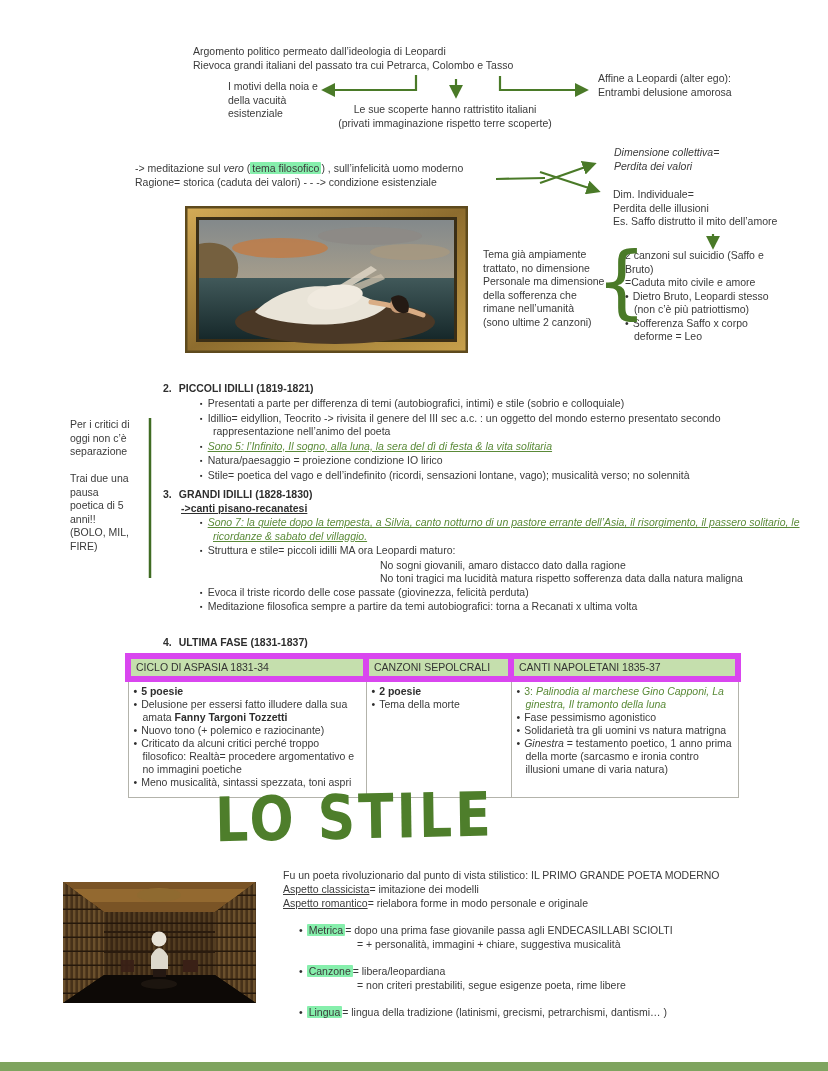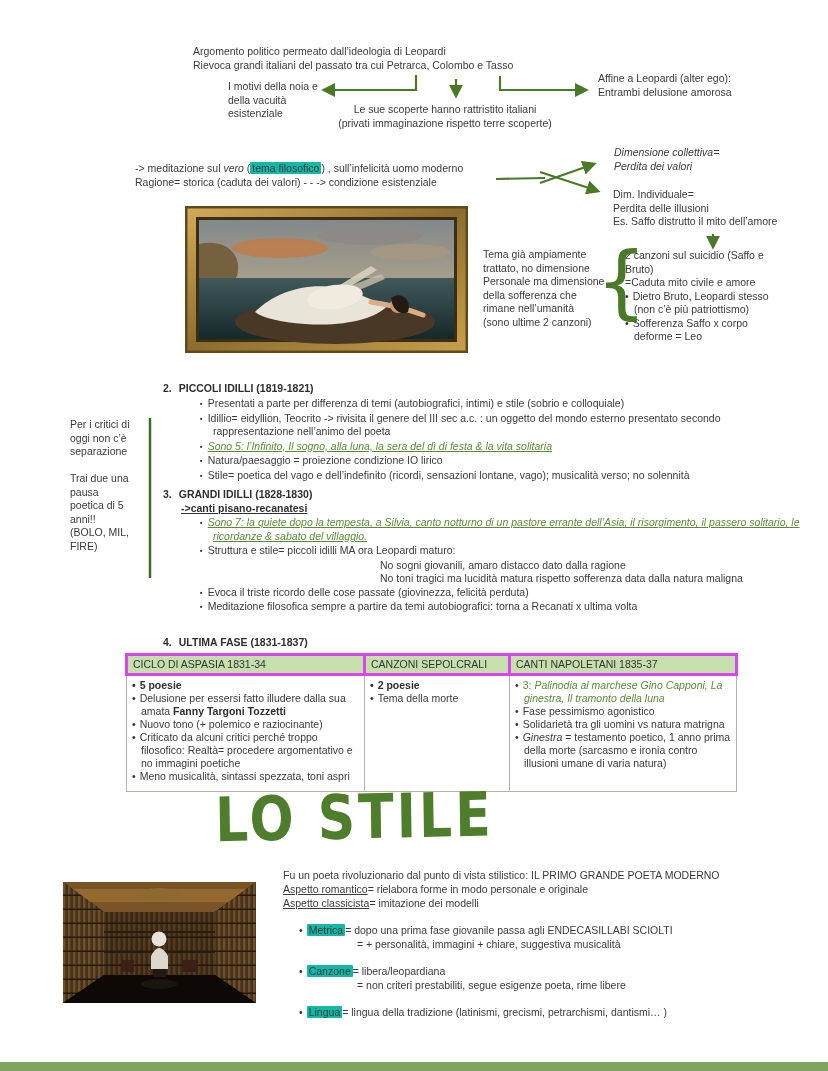--- a/index.html
+++ b/index.html
@@ -3,34 +3,34 @@
 <meta charset="utf-8">
 <style>
   html,body{margin:0;padding:0;background:#ffffff;}
   .page{position:relative;width:828px;height:1071px;background:#ffffff;overflow:hidden;
         font-family:"Liberation Sans",sans-serif;font-size:10.5px;line-height:13.5px;color:#3a3a3a;}
   .abs{position:absolute;}
   .ml{white-space:pre-line;}
   .b{font-weight:700;color:#2e2e2e;}
   .ctr{text-align:center;}
   .link{color:#5a8a38;font-style:italic;text-decoration:underline;}
-  .hl{background:#14b8a6;padding:0 2px;border-radius:1px;}
+  .hl{background:#86efac;padding:0 2px;border-radius:1px;}
   .u{text-decoration:underline;}
   .it{font-style:italic;}
   .grn{color:#5a8a38;}
   .head-num{font-weight:700;color:#2e2e2e;margin-right:7px;}
   .head-title{font-weight:700;color:#2e2e2e;}
   .list{width:585px;}
   .list .li{padding-left:13px;text-indent:-13px;margin:0 0 1px 0;}
   .bullet-sq{font-size:7.5px;color:#2e2e2e;margin-right:5px;vertical-align:1px;}
   .bullet-dot{color:#2e2e2e;margin-right:4px;}
   .subline{padding-left:180px;}
   table.phases{position:absolute;left:125px;top:653px;width:610px;border-collapse:collapse;
         font-size:10.5px;line-height:13px;table-layout:fixed;color:#3a3a3a;}
-  table.phases th{background:#c5dfad;border:3px solid #d946ef;font-weight:400;text-align:left;
+  table.phases th{background:#c5dfad;border:6px solid #d946ef;font-weight:400;text-align:left;
         padding:2px 5px;color:#333;}
   table.phases td{border:1px solid #b3b3ab;vertical-align:top;padding:3px 5px 8px 5px;background:#fff;}
   .cell-li{padding-left:9px;text-indent:-9px;}
   .title-lo{font-family:"DejaVu Sans",sans-serif;font-weight:800;font-size:52px;letter-spacing:3px;
         color:#4e7e2b;transform:scaleY(1.18) rotate(-1deg);transform-origin:left top;}
   .style-notes{width:546px;line-height:14px;}
   .style-notes .b-li{margin-top:13px;}
   .style-notes .sub{padding-left:74px;}
   .gap1{margin-top:14px;}
   .bottom-bar{position:absolute;left:0;top:1062px;width:828px;height:9px;background:#7fa45f;}
@@ -213,22 +213,22 @@
       <rect x="120" y="78" width="15" height="12" fill="#3a2016"></rect>
       <rect x="90" y="86" width="13" height="9" fill="#241812"></rect>
       <path d="M88,74 Q96,58 105,74 L105,87 L88,87 Z" fill="#ddd8cc"></path>
       <circle cx="96" cy="57" r="7.5" fill="#e8e3d8"></circle>
       <ellipse cx="96" cy="102" rx="18" ry="5" fill="#4a3categorie" opacity="0.25" style="fill:#4a3a2a"></ellipse>
     </svg>
   </div>
 
   <div class="abs style-notes" style="left:283px;top:868px;">
     <div>Fu un poeta rivoluzionario dal punto di vista stilistico: IL PRIMO GRANDE POETA MODERNO</div>
+    <div><span class="u">Aspetto classicista</span><span>= imitazione dei modelli</span></div>
     <div><span class="u">Aspetto romantico</span><span>= rielabora forme in modo personale e originale</span></div>
-    <div><span class="u">Aspetto classicista</span><span>= imitazione dei modelli</span></div>
     <div class="b-li" style="padding-left:16px;"><span class="bullet-dot">•</span><span class="hl">Metrica</span><span>= dopo una prima fase giovanile passa agli ENDECASILLABI SCIOLTI</span></div>
     <div class="sub">= + personalità, immagini + chiare, suggestiva musicalità</div>
     <div class="b-li gap1" style="padding-left:16px;"><span class="bullet-dot">•</span><span class="hl">Canzone</span><span>= libera/leopardiana</span></div>
     <div class="sub">= non criteri prestabiliti, segue esigenze poeta, rime libere</div>
     <div class="b-li gap1" style="padding-left:16px;"><span class="bullet-dot">•</span><span class="hl">Lingua</span><span>= lingua della tradizione (latinismi, grecismi, petrarchismi, dantismi… )</span></div>
   </div>
 
   <div class="bottom-bar"></div>
 
   <svg class="abs" style="left:0;top:0;pointer-events:none;" width="828" height="1071" viewBox="0 0 828 1071">

